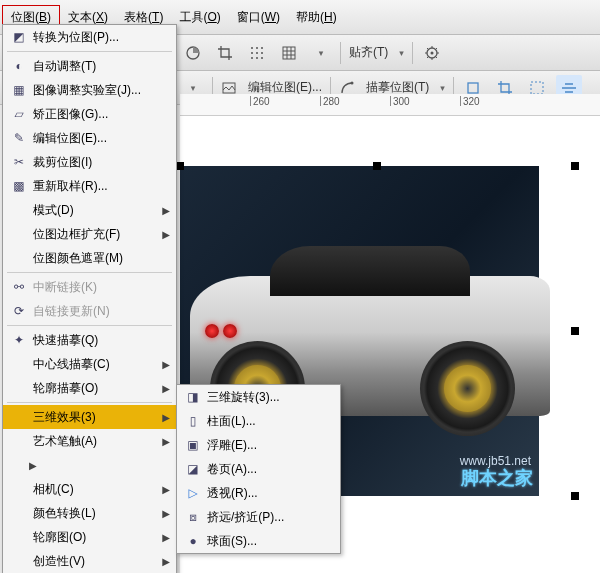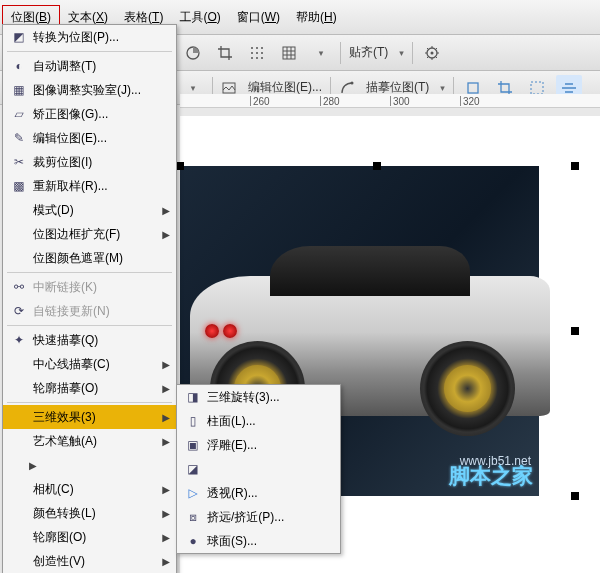--- a/index.html
+++ b/index.html
@@ -7,35 +7,35 @@
 .menubar{display:flex;height:24px;background:linear-gradient(#f5f5f5,#e2e2e2);border-bottom:1px solid #bbb;align-items:center;padding:17px 2px}
 .menubar .mitem{padding:3px 8px;cursor:pointer}
 .menubar .mitem.active{border:1px solid #c00}
 .menubar .mitem u{text-decoration:underline}
 .toolbar{display:flex;height:36px;background:linear-gradient(#f2f2f2,#dedede);border-bottom:1px solid #bbb;align-items:center;padding:0 6px;gap:6px}
 .tbtn{width:26px;height:26px;display:flex;align-items:center;justify-content:center;border:1px solid transparent;border-radius:2px;cursor:pointer;color:#444}
 .tsep{width:1px;height:22px;background:#bbb}
 .tlabel{padding:0 2px;color:#333;display:flex;align-items:center;gap:11px;cursor:pointer}
 .dd{font-size:9px;color:#666}
 .toolbar2{display:flex;height:34px;background:linear-gradient(#f2f2f2,#dedede);border-bottom:1px solid #bbb;align-items:center;padding-left:180px;gap:6px}
-.ruler{height:14px;background:#f8f8f8;border-bottom:1px solid #ccc;position:absolute;left:180px;right:0;top:94px;display:flex;align-items:flex-end;overflow:hidden}
+.ruler{height:22px;background:#f8f8f8;border-bottom:1px solid #ccc;position:absolute;left:180px;right:0;top:94px;display:flex;align-items:flex-end;overflow:hidden}
 .ruler .tick{position:absolute;font-size:10px;color:#555;border-left:1px solid #888;height:10px;padding-left:2px;top:2px}
 .canvas{position:absolute;left:180px;top:116px;right:0;bottom:0;background:#fff}
 .img{position:absolute;left:0;top:50px;width:359px;height:330px;background:linear-gradient(135deg,#1a2838 0%,#0d1825 50%,#2a3a4a 100%)}
 .handle{position:absolute;width:8px;height:8px;background:#000}
 .car{position:absolute;left:10px;top:80px;width:370px;height:230px}
 .carbody{position:absolute;left:0;top:30px;width:360px;height:140px;background:linear-gradient(180deg,#e8e8e8 0%,#ccc 40%,#888 70%,#555 100%);border-radius:60px 20px 10px 10px/40px 15px 5px 5px}
 .carbody::before{content:"";position:absolute;left:80px;top:-30px;width:200px;height:50px;background:linear-gradient(#333,#111);border-radius:40px 30px 0 0/30px 25px 0 0}
 .wheel{position:absolute;width:95px;height:95px;border-radius:50%;background:radial-gradient(circle,#d4af37 0%,#b8942a 30%,#2a2a2a 45%,#1a1a1a 60%,#333 65%,#111 100%);top:95px}
 .wheel.front{left:20px}
 .wheel.rear{left:230px}
 .wheel::after{content:"";position:absolute;inset:25%;border-radius:50%;background:radial-gradient(circle,#333 0%,#c9a730 40%,#8a6f1f 100%)}
 .tail{position:absolute;left:15px;top:78px;width:40px;height:20px}
 .tail .l{width:14px;height:14px;border-radius:50%;background:radial-gradient(circle,#ff3a3a,#8b0000);display:inline-block;margin-right:4px;box-shadow:0 0 6px rgba(255,0,0,.7)}
-.watermark{position:absolute;right:6px;bottom:6px;color:#6fd3ff;font-size:21px;font-weight:bold;text-shadow:0 0 3px rgba(120,210,255,.8)}
+.watermark{position:absolute;right:6px;bottom:6px;color:#6fd3ff;font-size:18px;font-weight:bold;text-shadow:0 0 3px rgba(120,210,255,.8)}
 .wmurl{position:absolute;right:8px;bottom:28px;color:#cde;font-size:12px}
 .dropdown{position:absolute;left:2px;top:24px;width:175px;background:#f4f4f4;border:1px solid #9a9a9a;box-shadow:2px 2px 4px rgba(0,0,0,.25);z-index:10}
 .dropdown .row{display:flex;align-items:center;height:24px;padding:0 6px;cursor:pointer}
 .dropdown .row.disabled{color:#999}
 .dropdown .row.hl{background:#eab308}
 .dropdown .ico{width:20px;display:flex;justify-content:center;color:#446}
 .dropdown .lbl{flex:1;padding-left:4px}
 .dropdown .arr{color:#444;font-size:10px}
 .dropdown hr{border:none;border-top:1px solid #ccc;margin:2px 4px}
 .submenu{position:absolute;left:176px;top:384px;width:165px;background:#f4f4f4;border:1px solid #9a9a9a;box-shadow:2px 2px 4px rgba(0,0,0,.25);z-index:11}
@@ -289,20 +289,21 @@
   <div class="row">
       <span class="ico">▯</span>
       <span class="lbl">柱面(L)...</span>
     </div>
   <div class="row">
       <span class="ico">▣</span>
       <span class="lbl">浮雕(E)...</span>
     </div>
   <div class="row">
       <span class="ico">◪</span>
+      <span class="lbl">卷页(A)...</span>
     </div>
   <div class="row">
       <span class="ico" style="color:#3a7dd8">▷</span>
       <span class="lbl">透视(R)...</span>
     </div>
   <div class="row">
       <span class="ico">⧈</span>
       <span class="lbl">挤远/挤近(P)...</span>
     </div>
   <div class="row">

